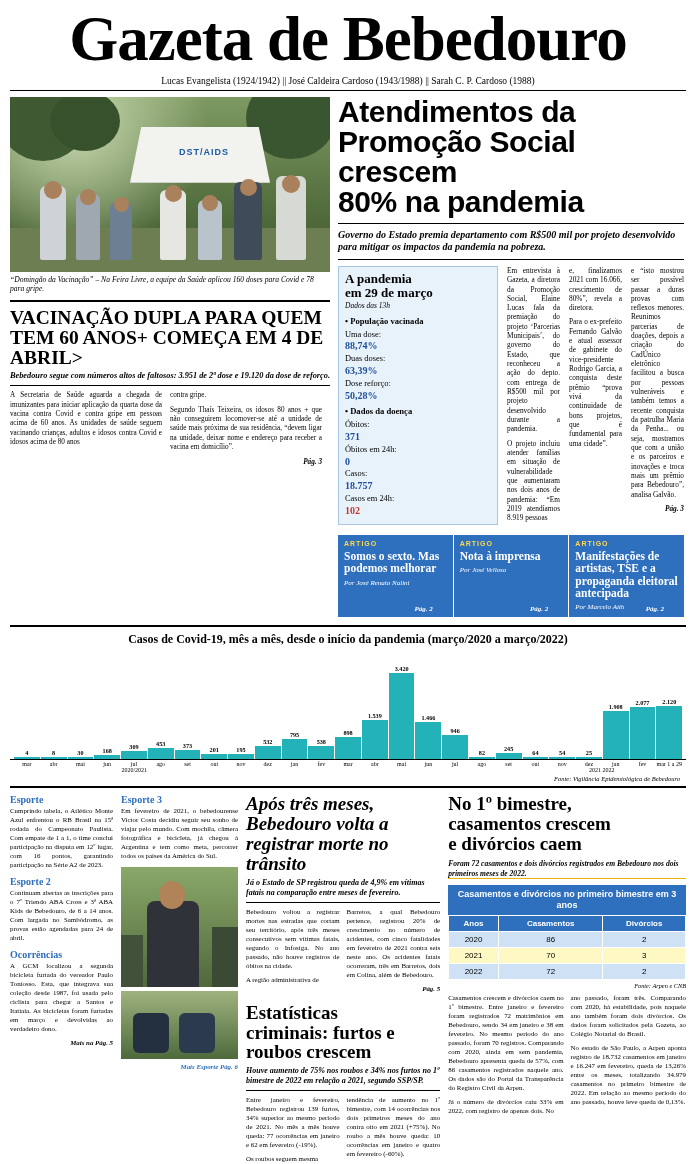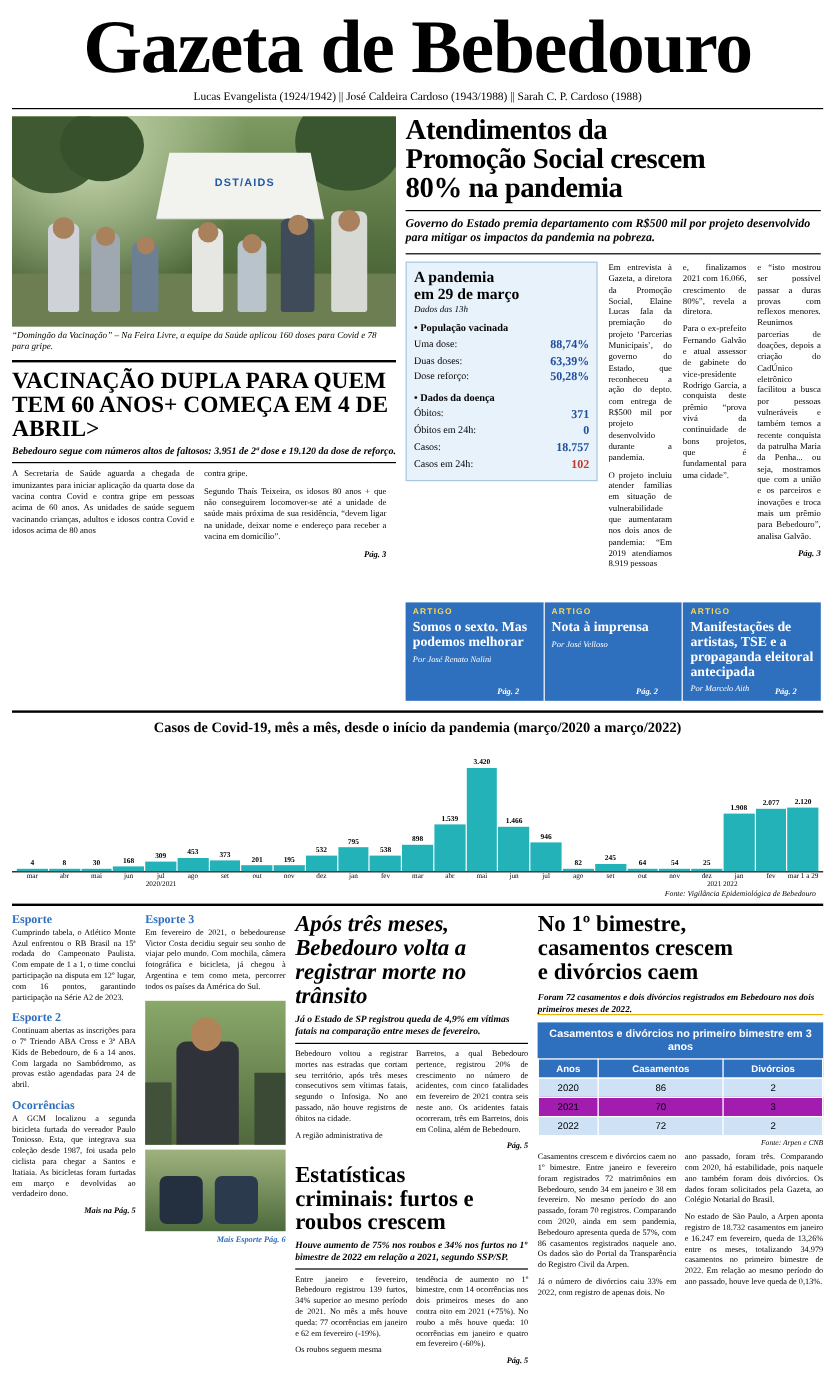--- a/index.html
+++ b/index.html
@@ -61,23 +61,23 @@
   }
   .photo .ground { position:absolute; left:0; bottom:0; width:100%; height:44px; background:#6d7e52; }
   .photo .tree { position:absolute; background:#3f5a33; border-radius:50%; }
   .photo .person { position:absolute; bottom:12px; border-radius:6px 6px 2px 2px; }
   .photo .head { position:absolute; border-radius:50%; background:#a9815c; }
   .caption {
     font-size:7.6px; font-style:italic; line-height:1.25; margin-top:3px;
   }
 
   .head-main {
-    font-family:Liberation Serif, serif;
+    font-family:Liberation Sans, sans-serif;
     font-weight:bold;
-    font-size:24px;
+    font-size:30px;
     line-height:1.0;
     margin:0 0 6px 0;
     letter-spacing:-0.4px;
   }
   .head-main .ln2 { display:block; }
   .lead-sub {
     font-size:10px; font-style:italic; font-weight:bold; line-height:1.25;
     border-top:1px solid #000; border-bottom:1px solid #000;
     padding:5px 0 5px 0; margin:2px 0 6px 0;
   }
@@ -99,26 +99,26 @@
   .left-body p { margin:0 0 5px 0; }
   .pag { font-weight:bold; font-style:italic; }
 
   
   .pandemia {
     width:160px; background:#e8f2fb; border:1px solid #a8c7e4; padding:5px 6px;
   }
   .pandemia h3 { font-size:13px; margin:0 0 1px 0; font-weight:bold; line-height:1.05; }
   .pandemia .dados { font-size:7.5px; font-style:italic; margin:0 0 5px 0; }
   .pandemia h4 { font-size:8.6px; margin:4px 0 3px 0; font-weight:bold; }
-  .pandemia .row { display:flex; justify-content:space-between; font-size:8.4px; margin:1px 0; }
+  .pandemia .row { display:flex; justify-content:space-between; font-size:8.4px; margin:1px 0;flex-direction:column; }
   .pandemia .row .v { color:#1f4e9c; font-weight:bold; font-size:10px; }
   .pandemia .row .v.red { color:#c0392b; }
 
   
-  .teasers { display:flex; gap:1px; margin-top:22px;border-radius:27px; }
+  .teasers { display:flex; gap:1px; margin-top:7px;border-radius:27px; }
   .teaser { flex:1; background:#2e6fbe; color:#fff; padding:5px 6px 6px 6px; position:relative; min-height:78px; }
   .teaser.alt { background:#2e6fbe; }
   .teaser .tag { font-family:"Liberation Sans", sans-serif; font-size:7px; font-weight:bold; letter-spacing:1px; color:#ffd84d; }
   .teaser h5 { font-size:11.5px; line-height:1.08; margin:3px 0 4px 0; font-weight:bold; }
   .teaser .by { font-size:7px; font-style:italic; }
   .teaser .pg { position:absolute; right:20px; bottom:4px; font-size:7px; font-weight:bold; font-style:italic; }
 
   
   .chart-wrap { margin-top:8px; border-top:2px solid #000; border-bottom:2px solid #000; padding:6px 0 4px 0; }
   .chart-title { text-align:center; font-weight:bold; font-size:12px; line-height:1.15; margin-bottom:4px; }
@@ -147,21 +147,21 @@
   .two .col { flex:1; }
   .two p { margin:0 0 5px 0; }
 
   .big-head2 { font-weight:bold; font-size:19px; line-height:1.05; margin:0 0 5px 0; }
   .note-ital { font-size:7.6px; font-style:italic; font-weight:bold; line-height:1.28; margin:0 0 6px 0; }
 
   table.tbl { width:100%; border-collapse:collapse; font-family:"Liberation Sans", sans-serif; }
   table.tbl caption { background:#2e6fbe; color:#fff; font-weight:bold; font-size:9px; padding:4px 4px; line-height:1.2; }
   table.tbl th { background:#2e6fbe; color:#fff; font-size:8px; padding:3px 2px; border:1px solid #fff; }
   table.tbl td { font-size:8px; padding:3px 2px; text-align:center; border:1px solid #fff; background:#cfe2f5; }
-  table.tbl tr.odd td { background:#a21caf; }
+  table.tbl tr.odd td { background:#fef9c3; }
   .tbl-src { text-align:right; font-size:6.3px; font-style:italic; margin-top:2px; }
 
   .photo2 { width:100%; height:120px; background:linear-gradient(180deg,#8aa86a,#50683c); position:relative; overflow:hidden; margin-bottom:4px;}
   .photo3 { width:100%; height:68px; background:linear-gradient(180deg,#9fb27e,#4d6a3c); position:relative; overflow:hidden; margin-bottom:4px;}
   .ph-person { position:absolute; background:#2c2c33; }
   .ph-skin { position:absolute; background:#b08359; border-radius:50%; }
 
   .crim-head { font-weight:bold; font-size:19px; line-height:1.05; margin:4px 0 4px 0; }
 </style>
 </head>

